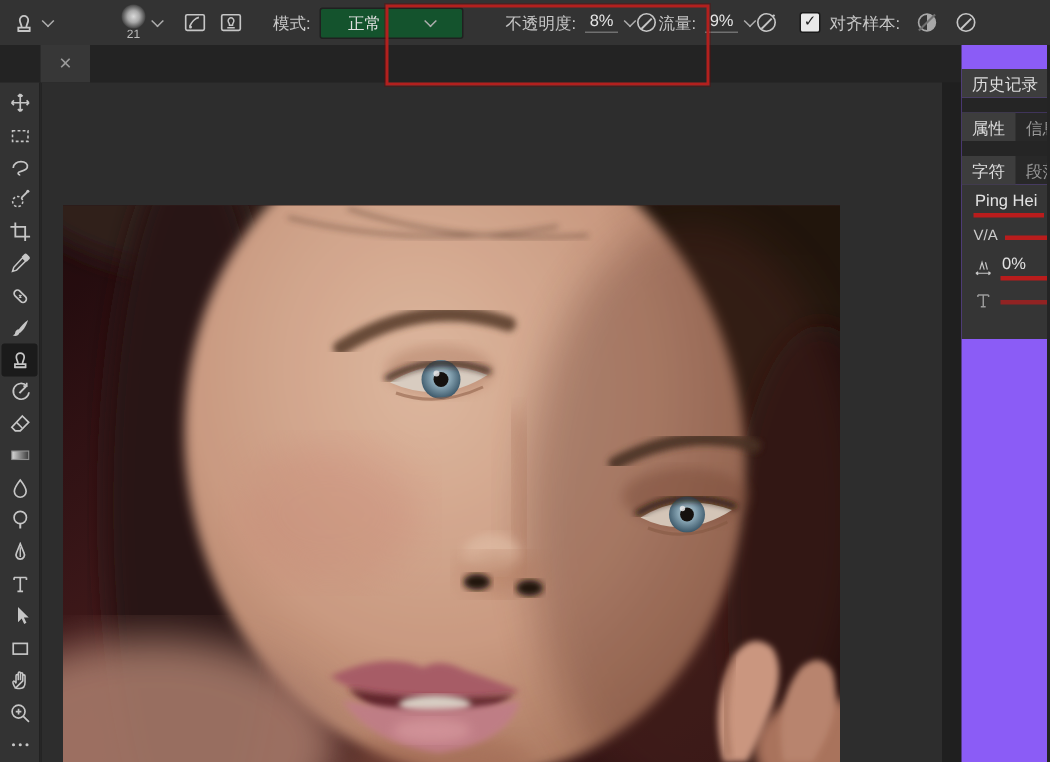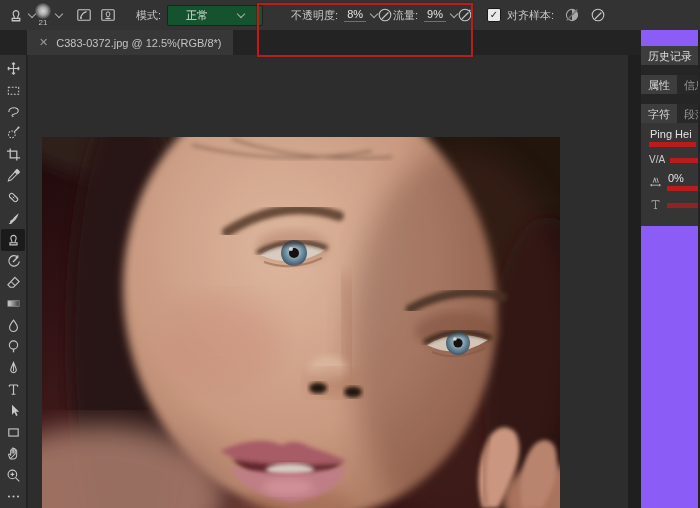--- a/index.html
+++ b/index.html
@@ -10,21 +10,21 @@
   .ico svg{width:16px;height:16px}
   
   .optbar{position:absolute;left:0;top:0;width:700px;height:30px;background:#333;
           border-bottom:1px solid #1b1b1b;display:flex;align-items:center;font-size:11px;overflow:hidden;}
   .chev{display:inline-block;width:5px;height:5px;border-right:1.4px solid #aeaeae;border-bottom:1.4px solid #aeaeae;
         transform:rotate(45deg);margin:-2px 0 0 5px;flex:0 0 auto}
   .lbl{color:#c6c6c6;white-space:nowrap}
   .fieldbox{display:flex;align-items:center;background:#14532d;border:1px solid #202020;border-radius:2px;
             height:19px;padding:0 18px;color:#e0e0e0;white-space:nowrap}
   .uval{border-bottom:1px solid #707070;padding:0 3px 1px;color:#e4e4e4;white-space:nowrap}
-  .brushprev{display:flex;flex-direction:column;align-items:center;line-height:1}
+  .brushprev{display:flex;flex-direction:column;align-items:center;margin-left:46px;line-height:1}
   .brushdot{width:16px;height:16px;border-radius:50%;
             background:radial-gradient(circle,#d9d9d9 0%,#a9a9a9 35%,rgba(120,120,120,.25) 70%,rgba(60,60,60,0) 100%)}
   .brushnum{font-size:8px;color:#bdbdbd;margin-top:0px}
   .cbx{width:12px;height:12px;background:#e9e9e9;border:1px solid #1a1a1a;border-radius:2px;color:#1c1c1c;
        font-size:10px;line-height:12px;text-align:center;font-weight:bold}
   
   .redbox{position:absolute;left:257px;top:3px;width:212px;height:50px;border:2px solid #b3201e;
           box-shadow:0 0 0 1px rgba(100,10,10,.35);z-index:60;pointer-events:none}
   
   .tabstrip{position:absolute;left:0;top:30px;width:700px;height:25px;background:#232323}
@@ -55,21 +55,21 @@
   .thumb{width:26px;height:19px;border:1px solid #1f1f1f;flex:0 0 auto;
      background:
        radial-gradient(circle at 62% 40%,#dcab8e 0 32%,#b07a62 48%,rgba(0,0,0,0) 60%),
        radial-gradient(circle at 85% 70%,#23130f 0 40%,rgba(0,0,0,0) 55%),
        linear-gradient(100deg,#371216 0 30%,#5a2a24 60%,#2a1410 100%)}
   .hname{color:#c5c5c5;white-space:nowrap;overflow:hidden}
   .emptytxt{color:#9d9d9d;padding:6px 8px}
   .crow{display:flex;align-items:center;gap:5px;padding:5px 0 2px 8px;color:#dcdcdc;white-space:nowrap}
   .cicon{color:#cccccc;font-size:10px;letter-spacing:0;flex:0 0 auto}
   .cicon.big{font-size:12px}
-  .cval{border-bottom:5px solid #b91c1c;padding:0 2px 2px 1px;min-width:34px;color:#e2e2e2}
+  .cval{border-bottom:3px solid #b91c1c;padding:0 2px 2px 1px;min-width:34px;color:#e2e2e2}
   .gut{height:10px;background:#252525}
   .mleft6{margin-left:6px}.mleft8{margin-left:8px}.mleft10{margin-left:10px}
   .mleft12{}.mleft14{margin-left:14px}.mleft16{margin-left:28px}.mleft20{margin-left:20px}
 </style>
 </head>
 <body>
 
 <svg width="0" height="0" style="position:absolute" aria-hidden="true">
   <defs>
     <linearGradient id="gradFade" x1="0" y1="0" x2="1" y2="0">
@@ -255,21 +255,20 @@
     <span class="ico mleft10">
         <svg>
           <use href="#i-pressure"></use>
         </svg>
       </span>
   </div>
 
   <div class="tabstrip">
     <div class="doctab">
       <span class="x">✕</span>
-      <span>C383-0372.jpg @ 12.5%(RGB/8*)</span>
     </div>
   </div>
 
   <div class="redbox" style="border-color: rgb(179, 32, 30);"></div>
 
   <div class="leftrail">
     <div style="display:contents"><div class="tool" title="移动工具">
           <svg>
             <use href="#i-move"></use>
           </svg>

